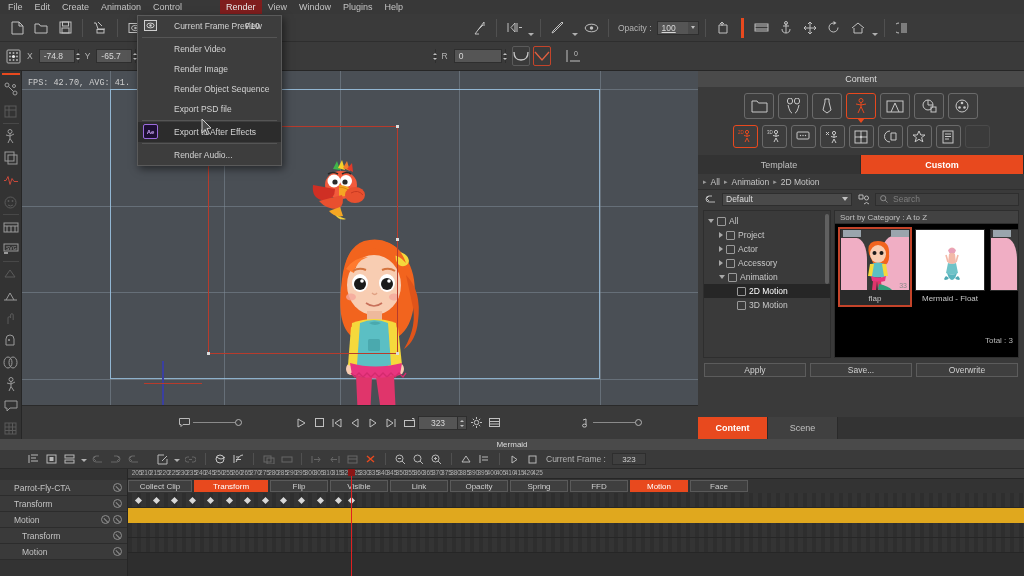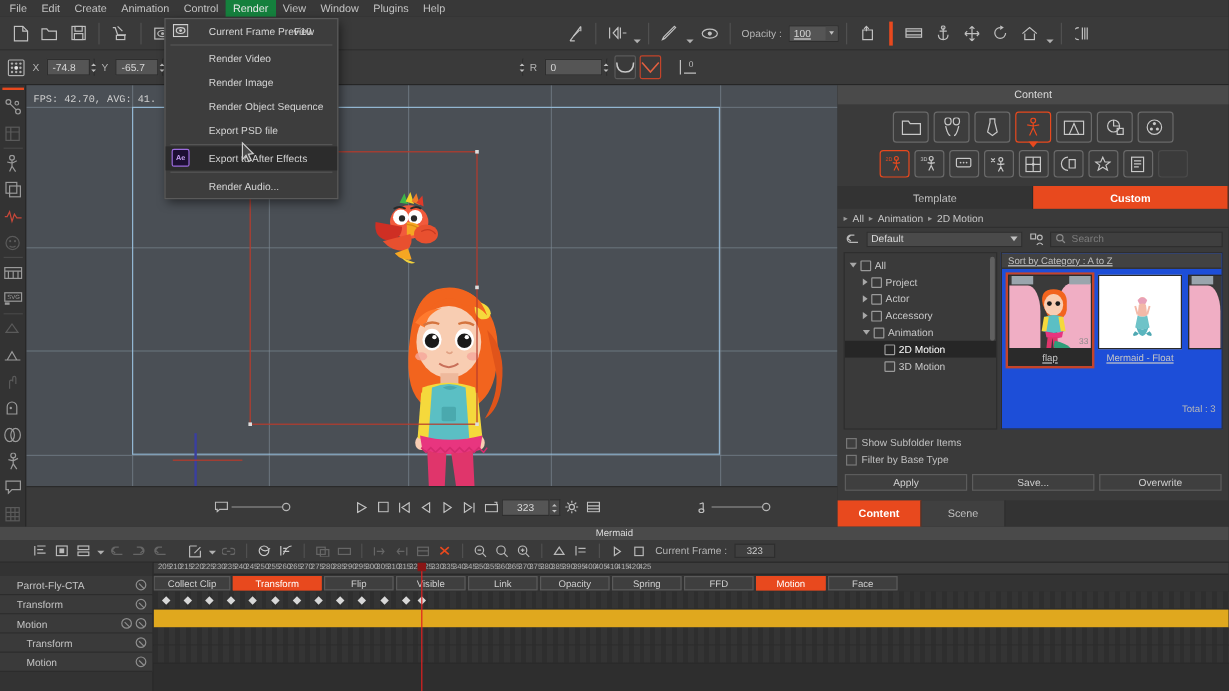--- a/index.html
+++ b/index.html
@@ -14,21 +14,21 @@
   .app { position:relative; width:1024px; height:576px; }
 
   
   .menubar {
     position:absolute; left:0; top:0; width:1024px; height:14px;
     background:#383838; display:flex; align-items:center; padding-left:2px;
   }
   .menubar .mi {
     padding:0 6px; height:14px; line-height:14px; font-size:9px; color:#c3c3c3; cursor:default;
   }
-  .menubar .mi.active { background:#15803d; color:#e8e8e8; }
+  .menubar .mi.active { background:#7f1d1d; color:#e8e8e8;margin-left:32px; }
 
   
   .toolbar1 {
     position:absolute; left:0; top:14px; width:1024px; height:28px;
     background:#3a3a3a; border-bottom:1px solid #2e2e2e;
     display:flex; align-items:center; padding-left:6px; gap:2px;
   }
   .toolbar2 {
     position:absolute; left:0; top:42px; width:1024px; height:29px;
     background:#3a3a3a; border-bottom:1px solid #262626;
@@ -114,21 +114,21 @@
   .cp-filterrow{height:18px;display:flex;align-items:center;gap:4px;padding:0 5px;}
   .selbx{background:#4a4a4a;border:1px solid #2e2e2e;height:13px;flex:0 0 130px;display:flex;align-items:center;justify-content:space-between;padding:0 3px;font-size:8.5px;color:#dcdcdc;}
   .searchbx{background:#3f3f3f;border:1px solid #2e2e2e;height:13px;flex:1;display:flex;align-items:center;gap:5px;padding:0 4px;font-size:8.5px;color:#7d7d7d;}
   .cp-body{display:flex;gap:3px;padding:2px 5px 0 5px;height:150px;}
   .tree{width:128px;background:#3a3a3a;border:1px solid #2e2e2e;padding:3px 0;overflow:hidden;position:relative;}
   .tnode{height:14px;display:flex;align-items:center;gap:3px;font-size:8.5px;color:#c8c8c8;padding-left:4px;}
   .tnode.sel{background:#262626;color:#fff;}
   .tri{width:0;height:0;border-top:3px solid transparent;border-bottom:3px solid transparent;border-left:4px solid #a8a8a8;}
   .tri.open{border-left:3px solid transparent;border-right:3px solid transparent;border-top:4px solid #a8a8a8;border-bottom:none;}
   .treescroll{position:absolute;right:1px;top:3px;width:4px;height:70px;background:#606060;border-radius:2px;}
-  .gridwrap{flex:1;border:1px solid #2e2e2e;background:#1d4ed8;position:relative;overflow:hidden;text-decoration:underline;}
+  .gridwrap{flex:1;border:1px solid #2e2e2e;background:#000000;position:relative;overflow:hidden;}
   .sortbar{height:13px;background:#424242;display:flex;align-items:center;padding-left:5px;font-size:8px;color:#c0c0c0;border-bottom:1px solid #2e2e2e;}
   .thumbs{display:flex;gap:5px;padding:5px;}
   .thumb{width:70px;}
   .thumb .pic{width:70px;height:62px;background:#d9d9d9;position:relative;overflow:hidden;border:1px solid #2a2a2a;}
   .thumb .cap{height:14px;display:flex;align-items:center;justify-content:center;font-size:8px;color:#c6c6c6;}
   .thumb.sel{outline:2px solid #c4442a;background:#2a2a2a;}
   .totalrow{position:absolute;bottom:12px;right:5px;font-size:8px;color:#b8b8b8;}
   .chkrow{display:flex;align-items:center;gap:4px;height:14px;font-size:8.5px;color:#c0c0c0;}
   .chk{width:9px;height:9px;border:1px solid #777;background:#3f3f3f;}
   .cp-btnrow{display:flex;gap:4px;padding:5px 6px 0 6px;}
@@ -913,30 +913,20 @@
               <div style="position:absolute;left:2px;top:0;width:18px;height:7px;background:#9aa5ad;"></div>
 
             </div>
             <div class="cap">Slo</div>
           </div>
         </div>
         <div class="totalrow">Total : 3</div>
       </div>
     </div>
 
-    <div style="padding:4px 5px 0 7px;width:135px;">
-      <div class="chkrow">
-        <span class="chk"></span>
-        <span>Show Subfolder Items</span>
-      </div>
-      <div class="chkrow">
-        <span class="chk"></span>
-        <span>Filter by Base Type</span>
-      </div>
-    </div>
 
     <div class="cp-btnrow">
       <div class="cpbtn">Apply</div>
       <div class="cpbtn">Save...</div>
       <div class="cpbtn">Overwrite</div>
     </div>
 
     <div class="cp-bottomtabs" id="cp-bottomtabs">
         <div class="bt active">Content</div>
         <div class="bt">Scene</div>

